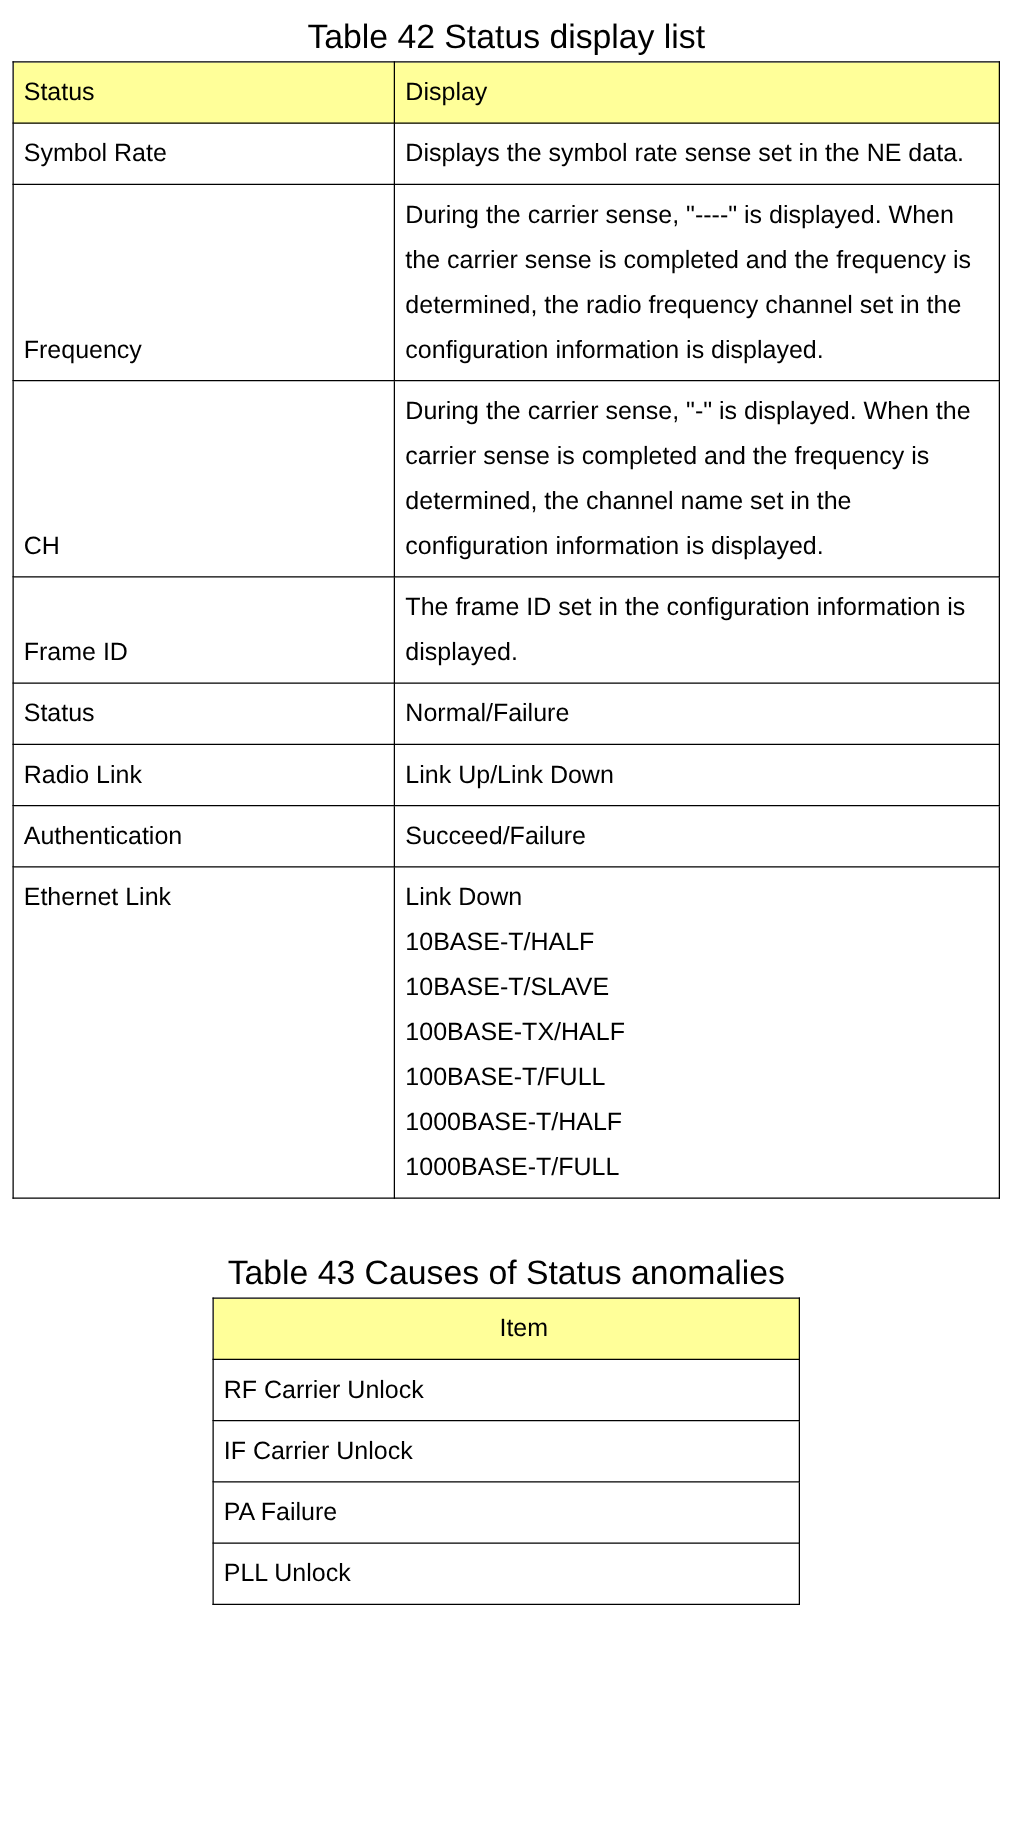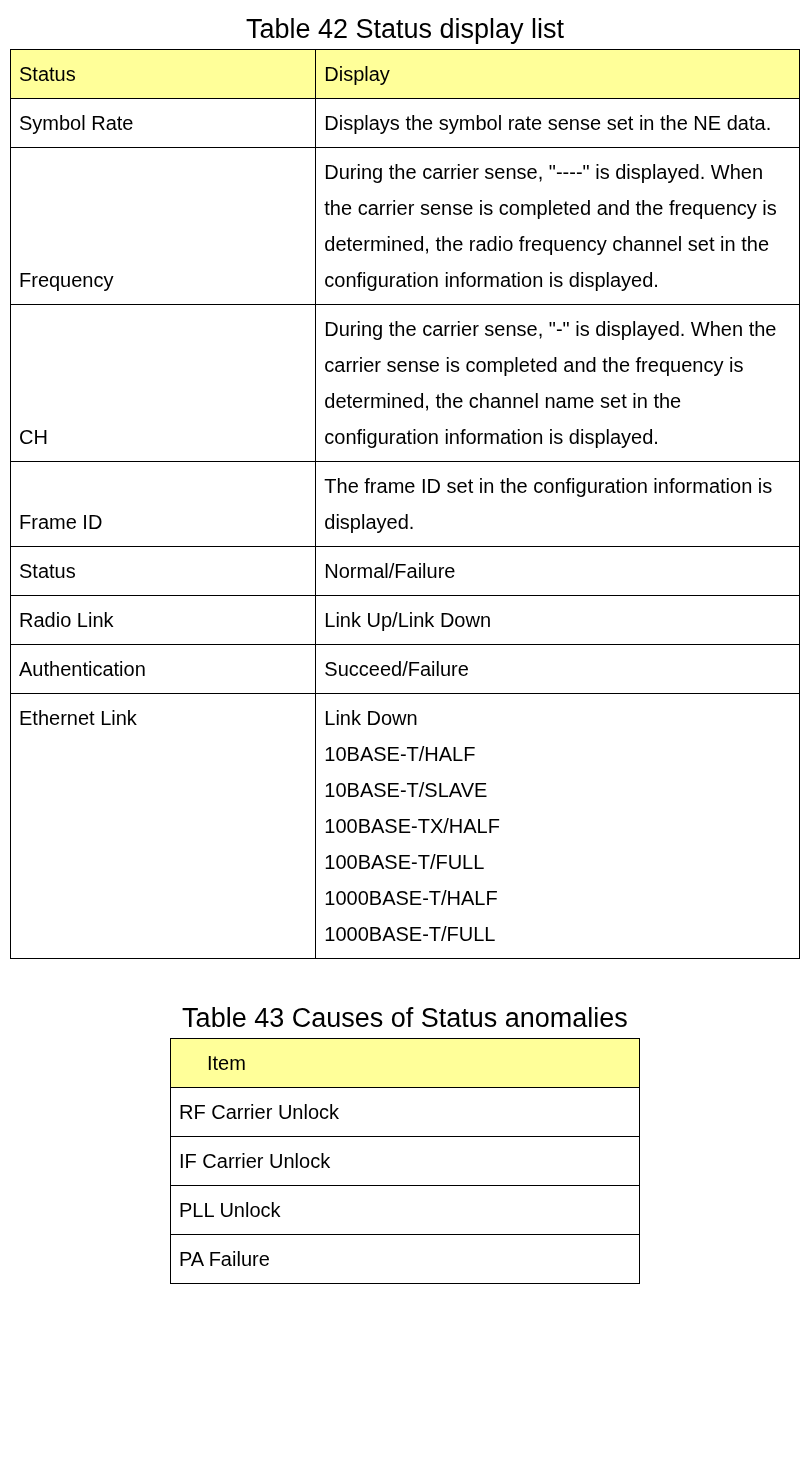--- a/index.html
+++ b/index.html
@@ -39,21 +39,21 @@
     .table42 .col1 {
       width: 300px;
     }
     .table42 .col2 {
       width: 490px;
     }
     .table43 {
       width: 470px;
     }
     .table43 .header-cell {
-      text-align: left;
+      text-align: center;
       padding-left: 36px;
     }
     .ethernet-cell {
       vertical-align: top;
     }
     .ethernet-line {
       line-height: 1.8;
     }
     .spacer {
       height: 40px;
@@ -128,19 +128,19 @@
   </tr>
   </tbody>
     <tbody id="table43-body">
       <tr>
         <td>RF Carrier Unlock</td>
       </tr>
       <tr>
         <td>IF Carrier Unlock</td>
       </tr>
       <tr>
-        <td>PLL Unlock</td>
+        <td>PA Failure</td>
       </tr>
       <tr>
-        <td>PA Failure</td>
+        <td>PLL Unlock</td>
       </tr>
     </tbody>
 </table>
 
 </body></html>

